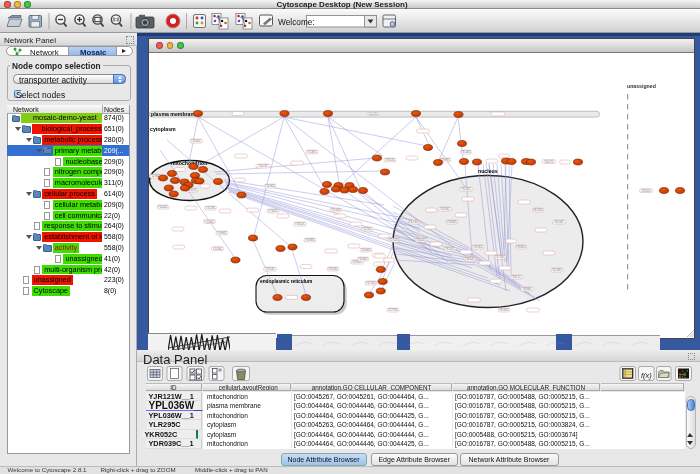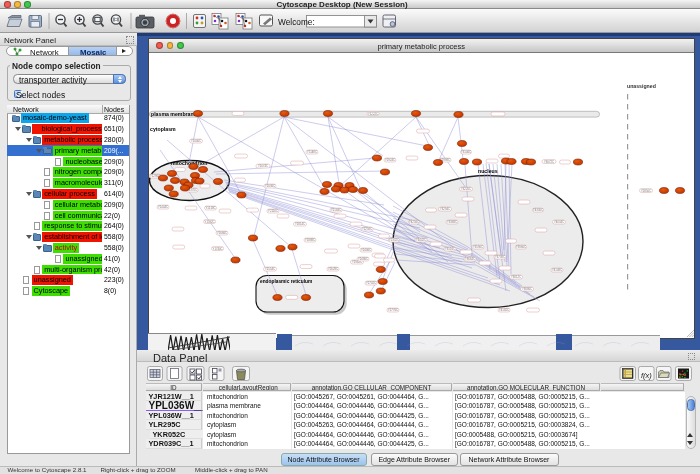--- a/index.html
+++ b/index.html
@@ -132,21 +132,21 @@
     </svg>
     <div style="position:absolute;left:16px;top:56.8px;font-size:8.5px;color:#111">Select nodes</div>
     <div style="position:absolute;left:6.5px;top:71.5px;width:123px;height:349.5px;background:#fff;border:1px solid #999"></div>
     <div style="position:absolute;left:7px;top:72px;width:122px;height:8.5px;background:linear-gradient(#fafafa,#e2e2e2);border-bottom:1px solid #aaa"></div>
     <div style="position:absolute;left:13px;top:72.8px;font-size:7px;color:#111">Network</div>
     <div style="position:absolute;left:104px;top:72.8px;font-size:7px;color:#111">Nodes</div>
     <div style="position:absolute;left:102px;top:72px;width:1px;height:8.5px;background:#aaa"></div>
     <div style="position:absolute;left:0;top:-33px;width:137px;height:507px">
       <div style="position:absolute;left:11.5px;top:115.6px;width:8.6px;height:6.4px;background:#5b87b5;border:0.5px solid #39618f;border-radius:1px"></div>
       <div style="position:absolute;left:11.5px;top:114.6px;width:4px;height:2px;background:#5b87b5;border-radius:1px 1px 0 0"></div>
-      <div style="position:absolute;left:21.0px;top:113.4px;height:9.8px;max-width:81px;overflow:hidden;background:#0ea5e9;color:#000;font-size:7.3px;line-height:9.8px;padding:0 2px;white-space:nowrap">mosaic-demo-yeast</div>
+      <div style="position:absolute;left:21.0px;top:113.4px;height:9.8px;max-width:81px;overflow:hidden;background:#84cc16;color:#000;font-size:7.3px;line-height:9.8px;padding:0 12px;white-space:nowrap">mosaic-demo-yeast</div>
       <div style="position:absolute;left:104px;top:113.4px;height:10.8px;color:#000;font-size:6.9px;line-height:9.8px;white-space:nowrap">874(0)</div>
       <div style="position:absolute;left:15.1px;top:127.4px;width:0;height:0;border-left:3.2px solid transparent;border-right:3.2px solid transparent;border-top:4.2px solid #555"></div>
       <div style="position:absolute;left:22.1px;top:126.4px;width:8.6px;height:6.4px;background:#5b87b5;border:0.5px solid #39618f;border-radius:1px"></div>
       <div style="position:absolute;left:22.1px;top:125.4px;width:4px;height:2px;background:#5b87b5;border-radius:1px 1px 0 0"></div>
       <div style="position:absolute;left:31.6px;top:124.2px;height:9.8px;max-width:70px;overflow:hidden;background:#f01400;color:#000;font-size:7.3px;line-height:9.8px;padding:0 10px;white-space:nowrap">biological_process</div>
       <div style="position:absolute;left:104px;top:124.2px;height:10.8px;color:#000;font-size:6.9px;line-height:9.8px;white-space:nowrap">651(0)</div>
       <div style="position:absolute;left:25.7px;top:138.2px;width:0;height:0;border-left:3.2px solid transparent;border-right:3.2px solid transparent;border-top:4.2px solid #555"></div>
       <div style="position:absolute;left:32.7px;top:137.2px;width:8.6px;height:6.4px;background:#5b87b5;border:0.5px solid #39618f;border-radius:1px"></div>
       <div style="position:absolute;left:32.7px;top:136.2px;width:4px;height:2px;background:#5b87b5;border-radius:1px 1px 0 0"></div>
       <div style="position:absolute;left:42.2px;top:135.0px;height:9.8px;max-width:60px;overflow:hidden;background:#f01400;color:#000;font-size:7.3px;line-height:9.8px;padding:0 2px;white-space:nowrap">metabolic process</div>
@@ -202,21 +202,20 @@
       <div style="position:absolute;left:23.1px;top:287.2px;width:6.2px;height:8px;background:#fff;border:0.6px solid #999"></div>
       <div style="position:absolute;left:31.6px;top:286.2px;height:9.8px;max-width:70px;overflow:hidden;background:#3ede00;color:#000;font-size:7.3px;line-height:9.8px;padding:0 2px;white-space:nowrap">Cytoscape</div>
       <div style="position:absolute;left:104px;top:286.2px;height:10.8px;color:#000;font-size:6.9px;line-height:9.8px;white-space:nowrap">8(0)</div>
     </div>
   </div>
 <div style="position:absolute;left:148px;top:38px;width:546.5px;height:301px;border:1px solid #444;background:#fff">
     <div style="position:absolute;left:0;top:0;width:544.5px;height:13.5px;background:linear-gradient(#f2f2f2,#c6c6c6);border-bottom:1px solid #777"></div>
     <div style="position:absolute;left:7.1px;top:3.4px;width:6.8px;height:6.8px;border-radius:50%;background:#f35a50;border:0.5px solid rgba(0,0,0,0.3)"></div>
     <div style="position:absolute;left:17.6px;top:3.4px;width:6.8px;height:6.8px;border-radius:50%;background:#f6b73e;border:0.5px solid rgba(0,0,0,0.3)"></div>
     <div style="position:absolute;left:28.1px;top:3.4px;width:6.8px;height:6.8px;border-radius:50%;background:#3fc94a;border:0.5px solid rgba(0,0,0,0.3)"></div>
-    <div style="position:absolute;left:0;top:3px;width:544.5px;text-align:center;font-size:7.5px;color:#222">primary metabolic process</div>
   </div>
 <svg width="545" height="286" viewBox="149 52 545 286" style="position:absolute;left:149px;top:52px">
     <defs>
       <radialGradient id="ng" cx="0.4" cy="0.35" r="0.8">
         <stop offset="0" stop-color="#e25a10"></stop>
         <stop offset="0.7" stop-color="#cc3a00"></stop>
         <stop offset="1" stop-color="#b02e00"></stop>
       </radialGradient>
       <filter id="gs">
         <feColorMatrix type="saturate" values="0"></feColorMatrix>
@@ -538,21 +537,21 @@
       <path d="M196 10 q 8 -6 18 -2" fill="none" stroke="#9a9ad8" stroke-width="0.6" opacity="0.35"></path>
       <path d="M224 10 q 8 -6 18 -2" fill="none" stroke="#9a9ad8" stroke-width="0.6" opacity="0.35"></path>
       <path d="M252 10 q 8 -6 18 -2" fill="none" stroke="#9a9ad8" stroke-width="0.6" opacity="0.35"></path>
       <path d="M280 10 q 8 -6 18 -2" fill="none" stroke="#9a9ad8" stroke-width="0.6" opacity="0.35"></path>
       <path d="M308 10 q 8 -6 18 -2" fill="none" stroke="#9a9ad8" stroke-width="0.6" opacity="0.35"></path>
       <path d="M336 10 q 8 -6 18 -2" fill="none" stroke="#9a9ad8" stroke-width="0.6" opacity="0.35"></path>
       <path d="M364 10 q 8 -6 18 -2" fill="none" stroke="#9a9ad8" stroke-width="0.6" opacity="0.35"></path>
     </svg></div>
 <div style="position:absolute;left:137px;top:350px;width:563px;height:116px;background:#e8e8e8">
     <div style="position:absolute;left:0;top:0;width:563px;height:12px;background:linear-gradient(#ececec,#d6d6d6);border-bottom:1px solid #bbb"></div>
-    <div style="position:absolute;left:16px;top:2px;font-size:11px;color:#222">Data Panel</div>
+    <div style="position:absolute;left:6px;top:2px;font-size:13px;color:#222">Data Panel</div>
     <div style="position:absolute;left:551px;top:2.5px;width:7px;height:7px;border:1px dotted #888"></div>
   </div>
 <svg width="563" height="20" viewBox="137 364 563 20" style="position:absolute;left:137px;top:364px">
     <defs>
       <filter id="gs2">
         <feColorMatrix type="saturate" values="0"></feColorMatrix>
       </filter>
     </defs>
     <rect x="147.5" y="366.5" width="15" height="14" rx="2" fill="#f5f5f5" stroke="#999" stroke-width="0.8"></rect>
     <rect x="167" y="366.5" width="15" height="14" rx="2" fill="#f5f5f5" stroke="#999" stroke-width="0.8"></rect>
@@ -630,21 +629,21 @@
 <div style="position:absolute;left:146px;top:410.5px;width:56px;height:9.5px;background:#eee;border-right:1px solid #ccc;border-bottom:1px solid #ddd;font-size:7.3px;font-weight:bold;line-height:9.5px;padding-left:2.5px;color:#111;white-space:nowrap">YPL036W__1</div>
 <div style="position:absolute;left:203px;top:410.5px;width:88px;height:9.5px;background:#fff;font-size:6.5px;line-height:9.5px;padding-left:4px;color:#111;white-space:nowrap">mitochondrion</div>
 <div style="position:absolute;left:292px;top:410.5px;width:160px;height:9.5px;background:#fff;font-size:6.5px;line-height:9.5px;padding-left:2px;color:#111;white-space:nowrap;overflow:hidden">[GO:0044464, GO:0044446, GO:0044425, G...</div>
 <div style="position:absolute;left:453px;top:410.5px;width:148px;height:9.5px;background:#fff;font-size:6.5px;line-height:9.5px;padding-left:2px;color:#111;white-space:nowrap;overflow:hidden">[GO:0016787, GO:0005488, GO:0005215, G...</div>
 <div style="position:absolute;left:601px;top:410.5px;width:84px;height:9.5px;background:#fff"></div>
 <div style="position:absolute;left:146px;top:420.0px;width:56px;height:9.5px;background:#eee;border-right:1px solid #ccc;border-bottom:1px solid #ddd;font-size:7.3px;font-weight:bold;line-height:9.5px;padding-left:2.5px;color:#111;white-space:nowrap">YLR295C</div>
 <div style="position:absolute;left:203px;top:420.0px;width:88px;height:9.5px;background:#fff;font-size:6.5px;line-height:9.5px;padding-left:4px;color:#111;white-space:nowrap">cytoplasm</div>
 <div style="position:absolute;left:292px;top:420.0px;width:160px;height:9.5px;background:#fff;font-size:6.5px;line-height:9.5px;padding-left:2px;color:#111;white-space:nowrap;overflow:hidden">[GO:0045263, GO:0044464, GO:0044444, G...</div>
 <div style="position:absolute;left:453px;top:420.0px;width:148px;height:9.5px;background:#fff;font-size:6.5px;line-height:9.5px;padding-left:2px;color:#111;white-space:nowrap;overflow:hidden">[GO:0016787, GO:0005215, GO:0003824, G...</div>
 <div style="position:absolute;left:601px;top:420.0px;width:84px;height:9.5px;background:#fff"></div>
-<div style="position:absolute;left:150px;top:429.5px;width:56px;height:9.5px;background:#eee;border-right:2px solid #15803d;border-bottom:1px solid #ddd;font-size:7.3px;font-weight:bold;line-height:9.5px;padding-left:2.5px;color:#111;white-space:nowrap">YKR052C</div>
+<div style="position:absolute;left:142px;top:429.5px;width:56px;height:9.5px;background:#eee;border-right:2px solid #15803d;border-bottom:1px solid #ddd;font-size:7.3px;font-weight:bold;line-height:9.5px;padding-left:2.5px;color:#111;white-space:nowrap">YKR052C</div>
 <div style="position:absolute;left:203px;top:429.5px;width:88px;height:9.5px;background:#fff;font-size:6.5px;line-height:9.5px;padding-left:4px;color:#111;white-space:nowrap">cytoplasm</div>
 <div style="position:absolute;left:292px;top:429.5px;width:160px;height:9.5px;background:#fff;font-size:6.5px;line-height:9.5px;padding-left:2px;color:#111;white-space:nowrap;overflow:hidden">[GO:0044464, GO:0044446, GO:0044444, G...</div>
 <div style="position:absolute;left:453px;top:429.5px;width:148px;height:9.5px;background:#fff;font-size:6.5px;line-height:9.5px;padding-left:2px;color:#111;white-space:nowrap;overflow:hidden">[GO:0005488, GO:0005215, GO:0003674]</div>
 <div style="position:absolute;left:601px;top:429.5px;width:84px;height:9.5px;background:#fff"></div>
 <div style="position:absolute;left:146px;top:439.0px;width:56px;height:9.5px;background:#eee;border-right:1px solid #ccc;border-bottom:1px solid #ddd;font-size:7.3px;font-weight:bold;line-height:9.5px;padding-left:2.5px;color:#111;white-space:nowrap">YDR039C__1</div>
 <div style="position:absolute;left:203px;top:439.0px;width:88px;height:9.5px;background:#fff;font-size:6.5px;line-height:9.5px;padding-left:4px;color:#111;white-space:nowrap">mitochondrion</div>
 <div style="position:absolute;left:292px;top:439.0px;width:160px;height:9.5px;background:#fff;font-size:6.5px;line-height:9.5px;padding-left:2px;color:#111;white-space:nowrap;overflow:hidden">[GO:0044464, GO:0044446, GO:0044425, G...</div>
 <div style="position:absolute;left:453px;top:439.0px;width:148px;height:9.5px;background:#fff;font-size:6.5px;line-height:9.5px;padding-left:2px;color:#111;white-space:nowrap;overflow:hidden">[GO:0016787, GO:0005488, GO:0005215, G...</div>
 <div style="position:absolute;left:601px;top:439.0px;width:84px;height:9.5px;background:#fff"></div>
 <div style="position:absolute;left:685.5px;top:396px;width:10.5px;height:53px;background:linear-gradient(90deg,#fafafa,#ddd);border:1px solid #b5b5b5;border-radius:5px"></div>

